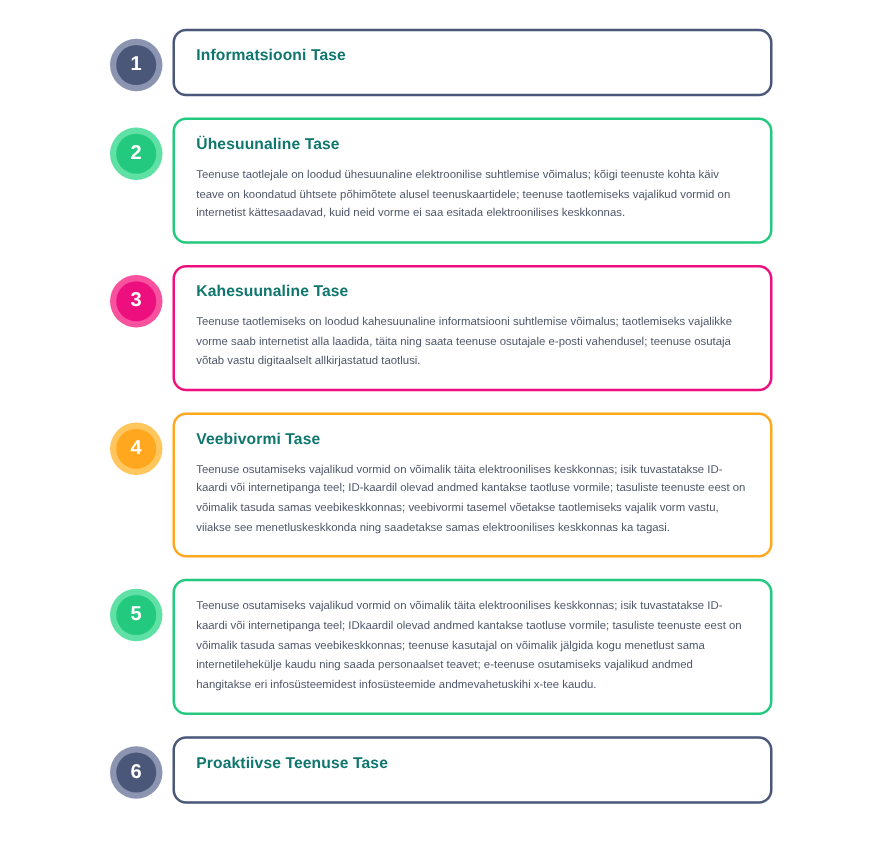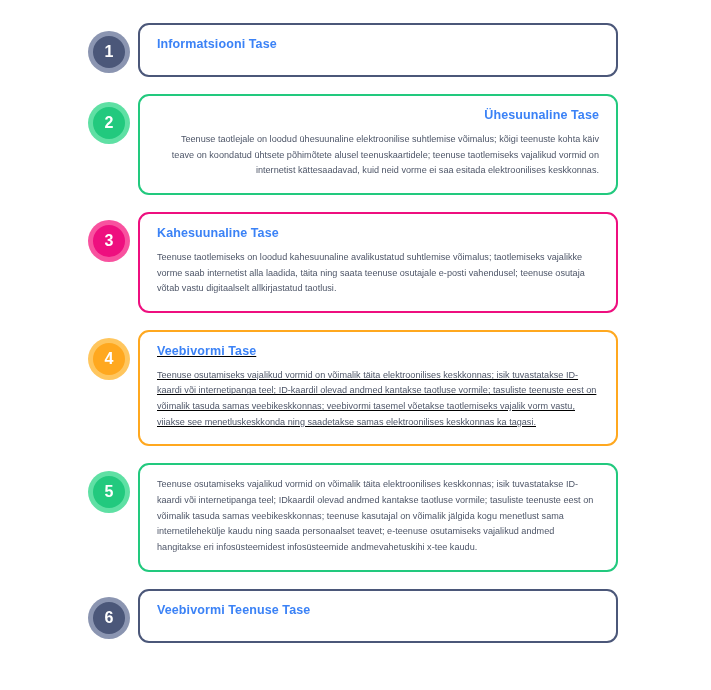--- a/index.html
+++ b/index.html
@@ -68,21 +68,21 @@
     border-radius: 11px;
     background: #ffffff;
     padding: 12px 17px 14px 17px;
     box-sizing: border-box;
     z-index: 1;
   }
 
   .card-title {
     font-size: 12.5px;
     font-weight: bold;
-    color: #3b82f6;
+    color: #0f766e;
     margin: 0 0 9px 0;
     letter-spacing: 0.1px;
     line-height: 1.2;
   }
 
   .card-body {
     font-size: 9.1px;
     color: #4e5668;
     margin: 0;
     line-height: 1.72;
@@ -98,52 +98,52 @@
         <div class="badge-inner" style="background: rgb(75, 87, 121);">1</div>
       </div>
       <div class="card" style="border-color: rgb(75, 87, 121);">
         <div class="card-title">Informatsiooni Tase</div>
       </div>
     </div>
     <div class="level-row">
       <div class="badge" style="background: rgb(95, 224, 164);">
         <div class="badge-inner" style="background: rgb(34, 201, 126);">2</div>
       </div>
-      <div class="card" style="border-color: rgb(34, 201, 126); text-align: right;">
+      <div class="card" style="border-color: rgb(34, 201, 126);">
         <div class="card-title">Ühesuunaline Tase</div>
         <div class="card-body">Teenuse taotlejale on loodud ühesuunaline elektroonilise suhtlemise võimalus; kõigi teenuste kohta käiv teave on koondatud ühtsete põhimõtete alusel teenuskaartidele; teenuse taotlemiseks vajalikud vormid on internetist kättesaadavad, kuid neid vorme ei saa esitada elektroonilises keskkonnas.</div>
       </div>
     </div>
     <div class="level-row">
       <div class="badge" style="background: rgb(248, 82, 159);">
         <div class="badge-inner" style="background: rgb(238, 15, 127);">3</div>
       </div>
       <div class="card" style="border-color: rgb(238, 15, 127);">
         <div class="card-title">Kahesuunaline Tase</div>
-        <div class="card-body">Teenuse taotlemiseks on loodud kahesuunaline avalikustatud suhtlemise võimalus; taotlemiseks vajalikke vorme saab internetist alla laadida, täita ning saata teenuse osutajale e-posti vahendusel; teenuse osutaja võtab vastu digitaalselt allkirjastatud taotlusi.</div>
+        <div class="card-body">Teenuse taotlemiseks on loodud kahesuunaline informatsiooni suhtlemise võimalus; taotlemiseks vajalikke vorme saab internetist alla laadida, täita ning saata teenuse osutajale e-posti vahendusel; teenuse osutaja võtab vastu digitaalselt allkirjastatud taotlusi.</div>
       </div>
     </div>
     <div class="level-row">
       <div class="badge" style="background: rgb(255, 198, 94);">
         <div class="badge-inner" style="background: rgb(255, 168, 31);">4</div>
       </div>
-      <div class="card" style="border-color: rgb(255, 168, 31); text-decoration: underline;">
+      <div class="card" style="border-color: rgb(255, 168, 31);">
         <div class="card-title">Veebivormi Tase</div>
         <div class="card-body">Teenuse osutamiseks vajalikud vormid on võimalik täita elektroonilises keskkonnas; isik tuvastatakse ID-kaardi või internetipanga teel; ID-kaardil olevad andmed kantakse taotluse vormile; tasuliste teenuste eest on võimalik tasuda samas veebikeskkonnas; veebivormi tasemel võetakse taotlemiseks vajalik vorm vastu, viiakse see menetluskeskkonda ning saadetakse samas elektroonilises keskkonnas ka tagasi.</div>
       </div>
     </div>
     <div class="level-row">
       <div class="badge" style="background: rgb(95, 224, 164);">
         <div class="badge-inner" style="background: rgb(34, 201, 126);">5</div>
       </div>
       <div class="card" style="border-color: rgb(34, 201, 126);">
         <div class="card-body">Teenuse osutamiseks vajalikud vormid on võimalik täita elektroonilises keskkonnas; isik tuvastatakse ID-kaardi või internetipanga teel; IDkaardil olevad andmed kantakse taotluse vormile; tasuliste teenuste eest on võimalik tasuda samas veebikeskkonnas; teenuse kasutajal on võimalik jälgida kogu menetlust sama internetilehekülje kaudu ning saada personaalset teavet; e-teenuse osutamiseks vajalikud andmed hangitakse eri infosüsteemidest infosüsteemide andmevahetuskihi x-tee kaudu.</div>
       </div>
     </div>
     <div class="level-row">
       <div class="badge" style="background: rgb(139, 149, 177);">
         <div class="badge-inner" style="background: rgb(75, 87, 121);">6</div>
       </div>
       <div class="card" style="border-color: rgb(75, 87, 121);">
-        <div class="card-title">Veebivormi Teenuse Tase</div>
+        <div class="card-title">Proaktiivse Teenuse Tase</div>
       </div>
     </div>
   </div>
 
 </body></html>

